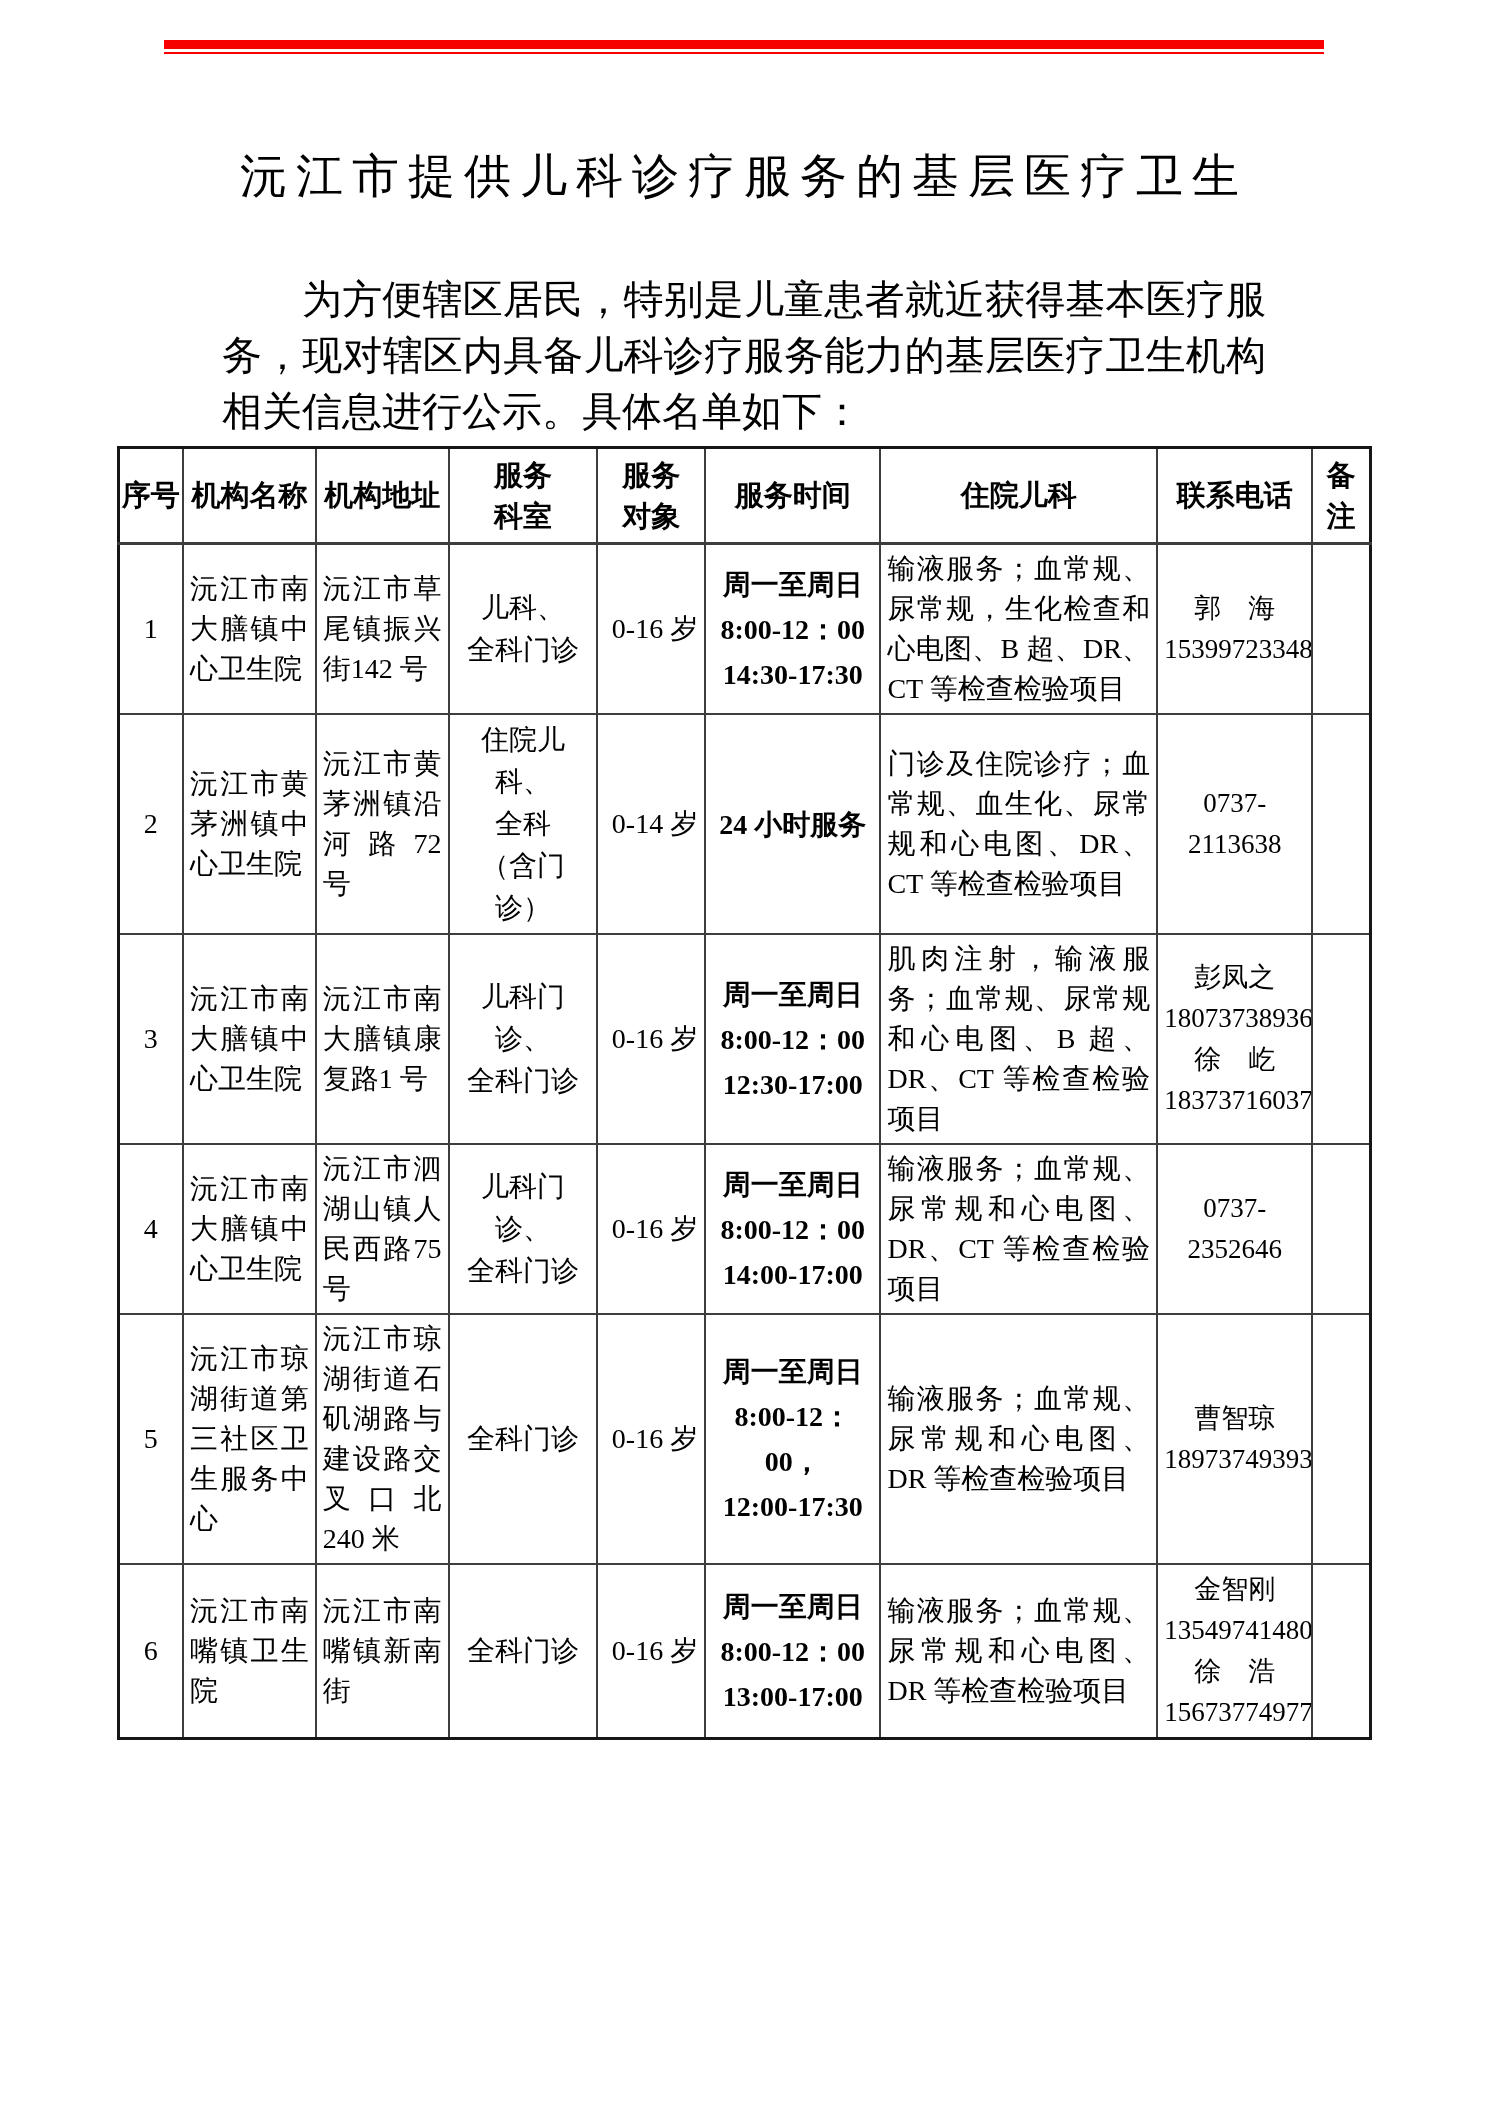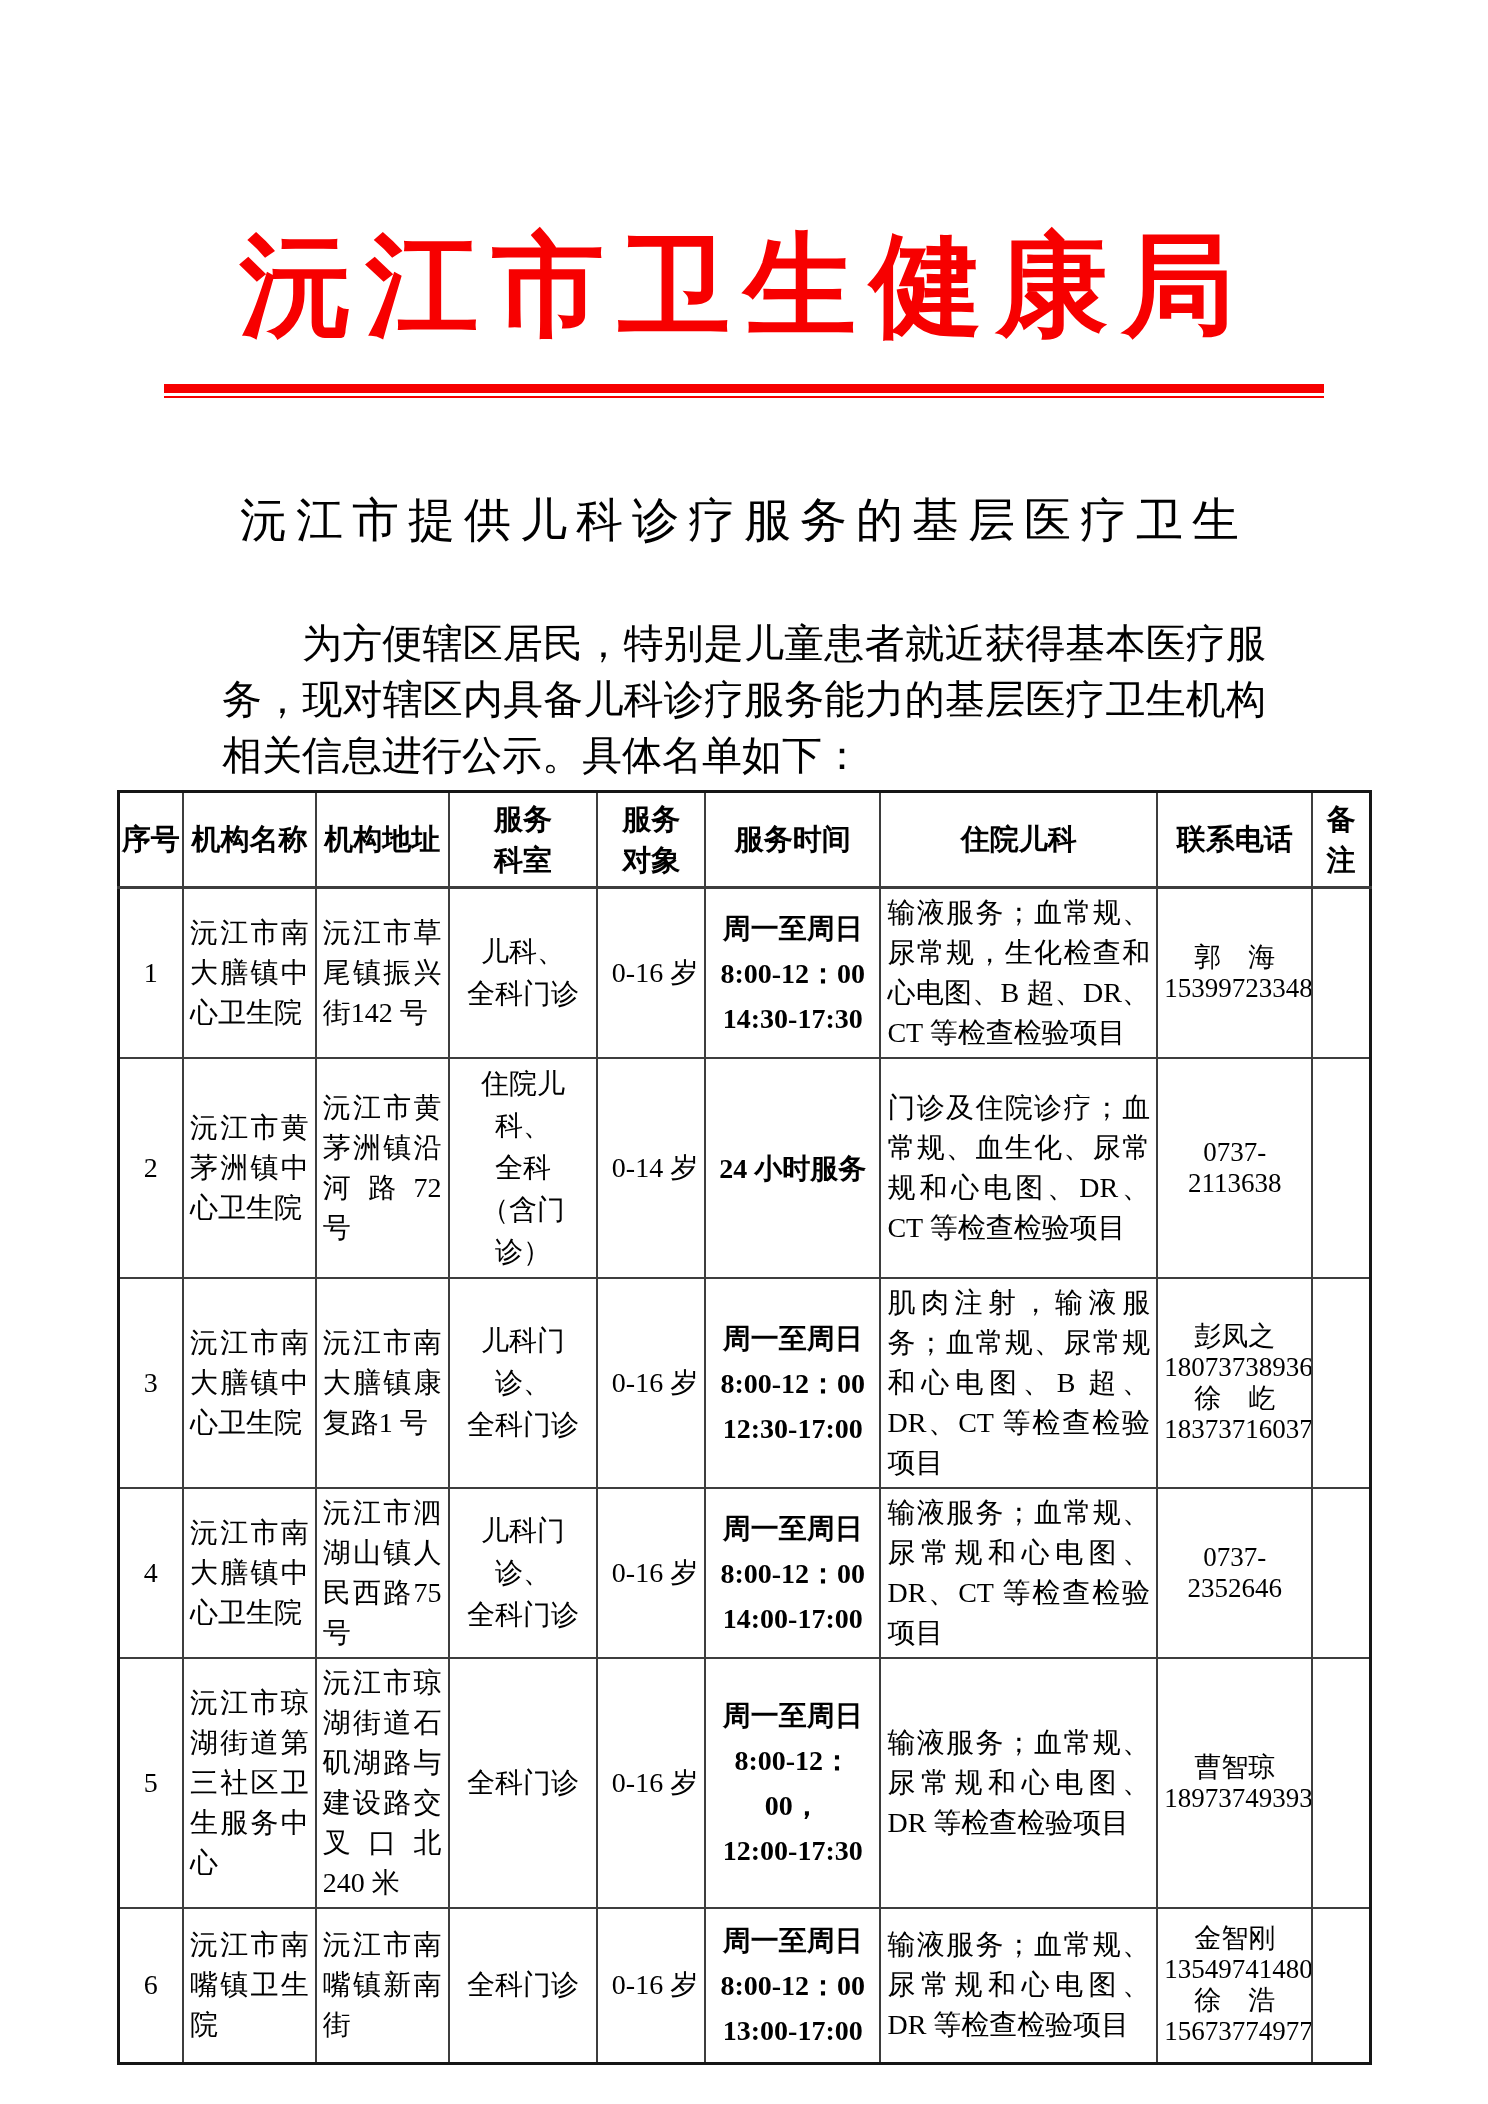--- a/index.html
+++ b/index.html
@@ -89,31 +89,30 @@
   }
   td.c-serv{
     text-align:justify;
     line-height:40px;
     padding:4px 6px;
   }
   td.c-phone{
     text-align:center;
     white-space:pre-line;
     font-size:27px;
-    line-height:31px;
+    line-height:41px;
     padding:4px 2px;
   }
   td.c-remark{text-align:center;}
 </style>
 </head>
 <body>
 
 <div class="page">
 
-  <h1 class="agency-title">沅江市卫生健康局</h1>
 
   <div class="rule rule-top">
     <div class="bar"></div>
     <div class="thin"></div>
   </div>
 
   <h2 class="doc-title">
     <div>沅江市提供儿科诊疗服务的基层医疗卫生</div>
   </h2>
 

